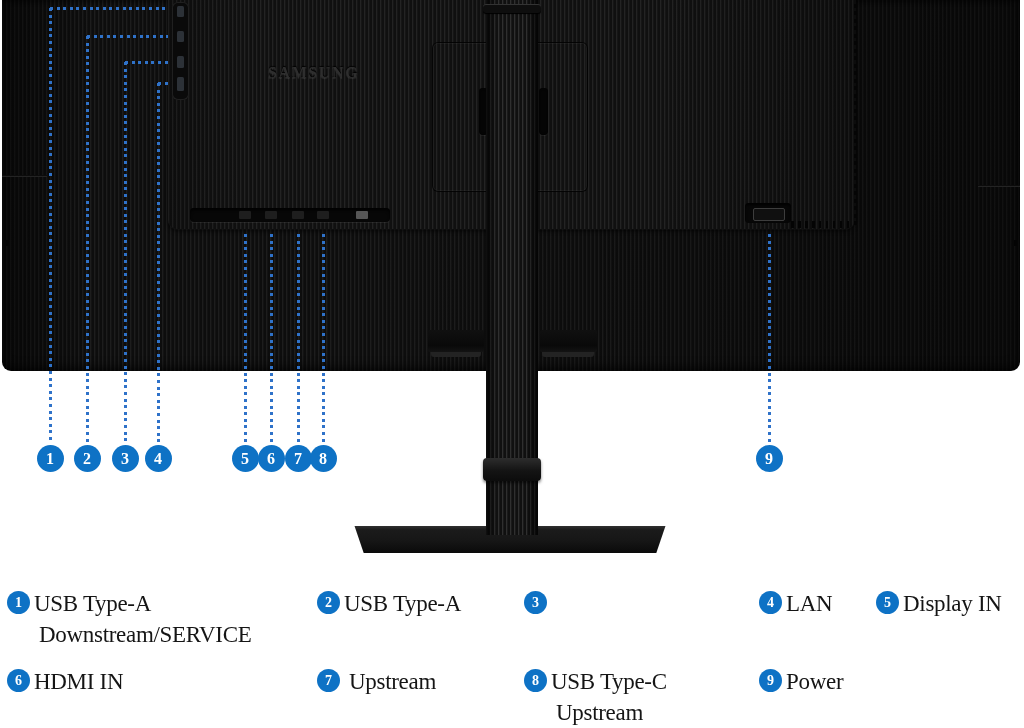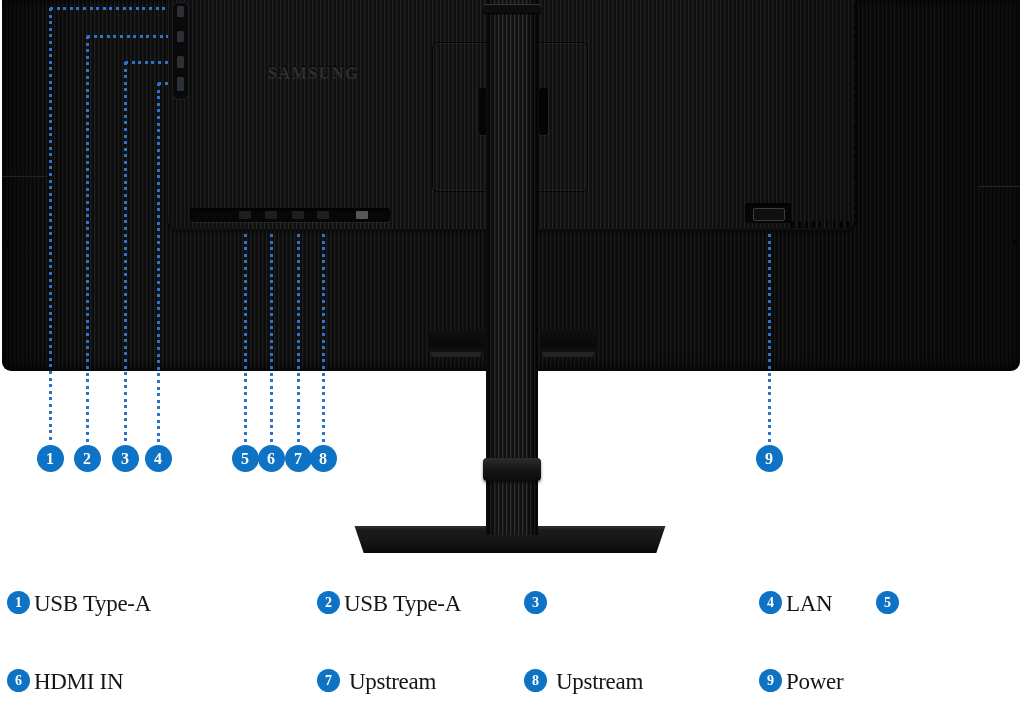--- a/index.html
+++ b/index.html
@@ -141,45 +141,48 @@
   <div class="abs co" style="left:144.5px;top:445px;">4</div>
   <div class="abs co" style="left:231.5px;top:445px;">5</div>
   <div class="abs co" style="left:257.5px;top:445px;">6</div>
   <div class="abs co" style="left:284.5px;top:445px;">7</div>
   <div class="abs co" style="left:309.5px;top:445px;">8</div>
   <div class="abs co" style="left:755.5px;top:445px;">9</div>
 
   <div class="abs leg" style="left:7px;top:588px;">
     <span class="badge">1</span>
     <span class="l1">USB Type-A</span>
+    <span class="l2">Downstream/SERVICE</span>
   </div>
   <div class="abs leg" style="left:317px;top:588px;">
     <span class="badge">2</span>
     <span class="l1">USB Type-A</span>
   </div>
   <div class="abs leg" style="left:524px;top:588px;">
     <span class="badge">3</span>
   </div>
   <div class="abs leg" style="left:759px;top:588px;">
     <span class="badge">4</span>
     <span class="l1">LAN</span>
   </div>
   <div class="abs leg" style="left:876px;top:588px;">
     <span class="badge">5</span>
+    <span class="l1">Display IN</span>
   </div>
   <div class="abs leg" style="left:7px;top:666px;">
     <span class="badge">6</span>
     <span class="l1">HDMI IN</span>
   </div>
   <div class="abs leg" style="left:317px;top:666px;">
     <span class="badge">7</span>
     <span class="l2">Upstream</span>
   </div>
   <div class="abs leg" style="left:524px;top:666px;">
     <span class="badge">8</span>
+    <span class="l1">USB Type-C</span>
     <span class="l2">Upstream</span>
   </div>
   <div class="abs leg" style="left:759px;top:666px;">
     <span class="badge">9</span>
     <span class="l1">Power</span>
   </div>
 
 </div>
 
 </body></html>

